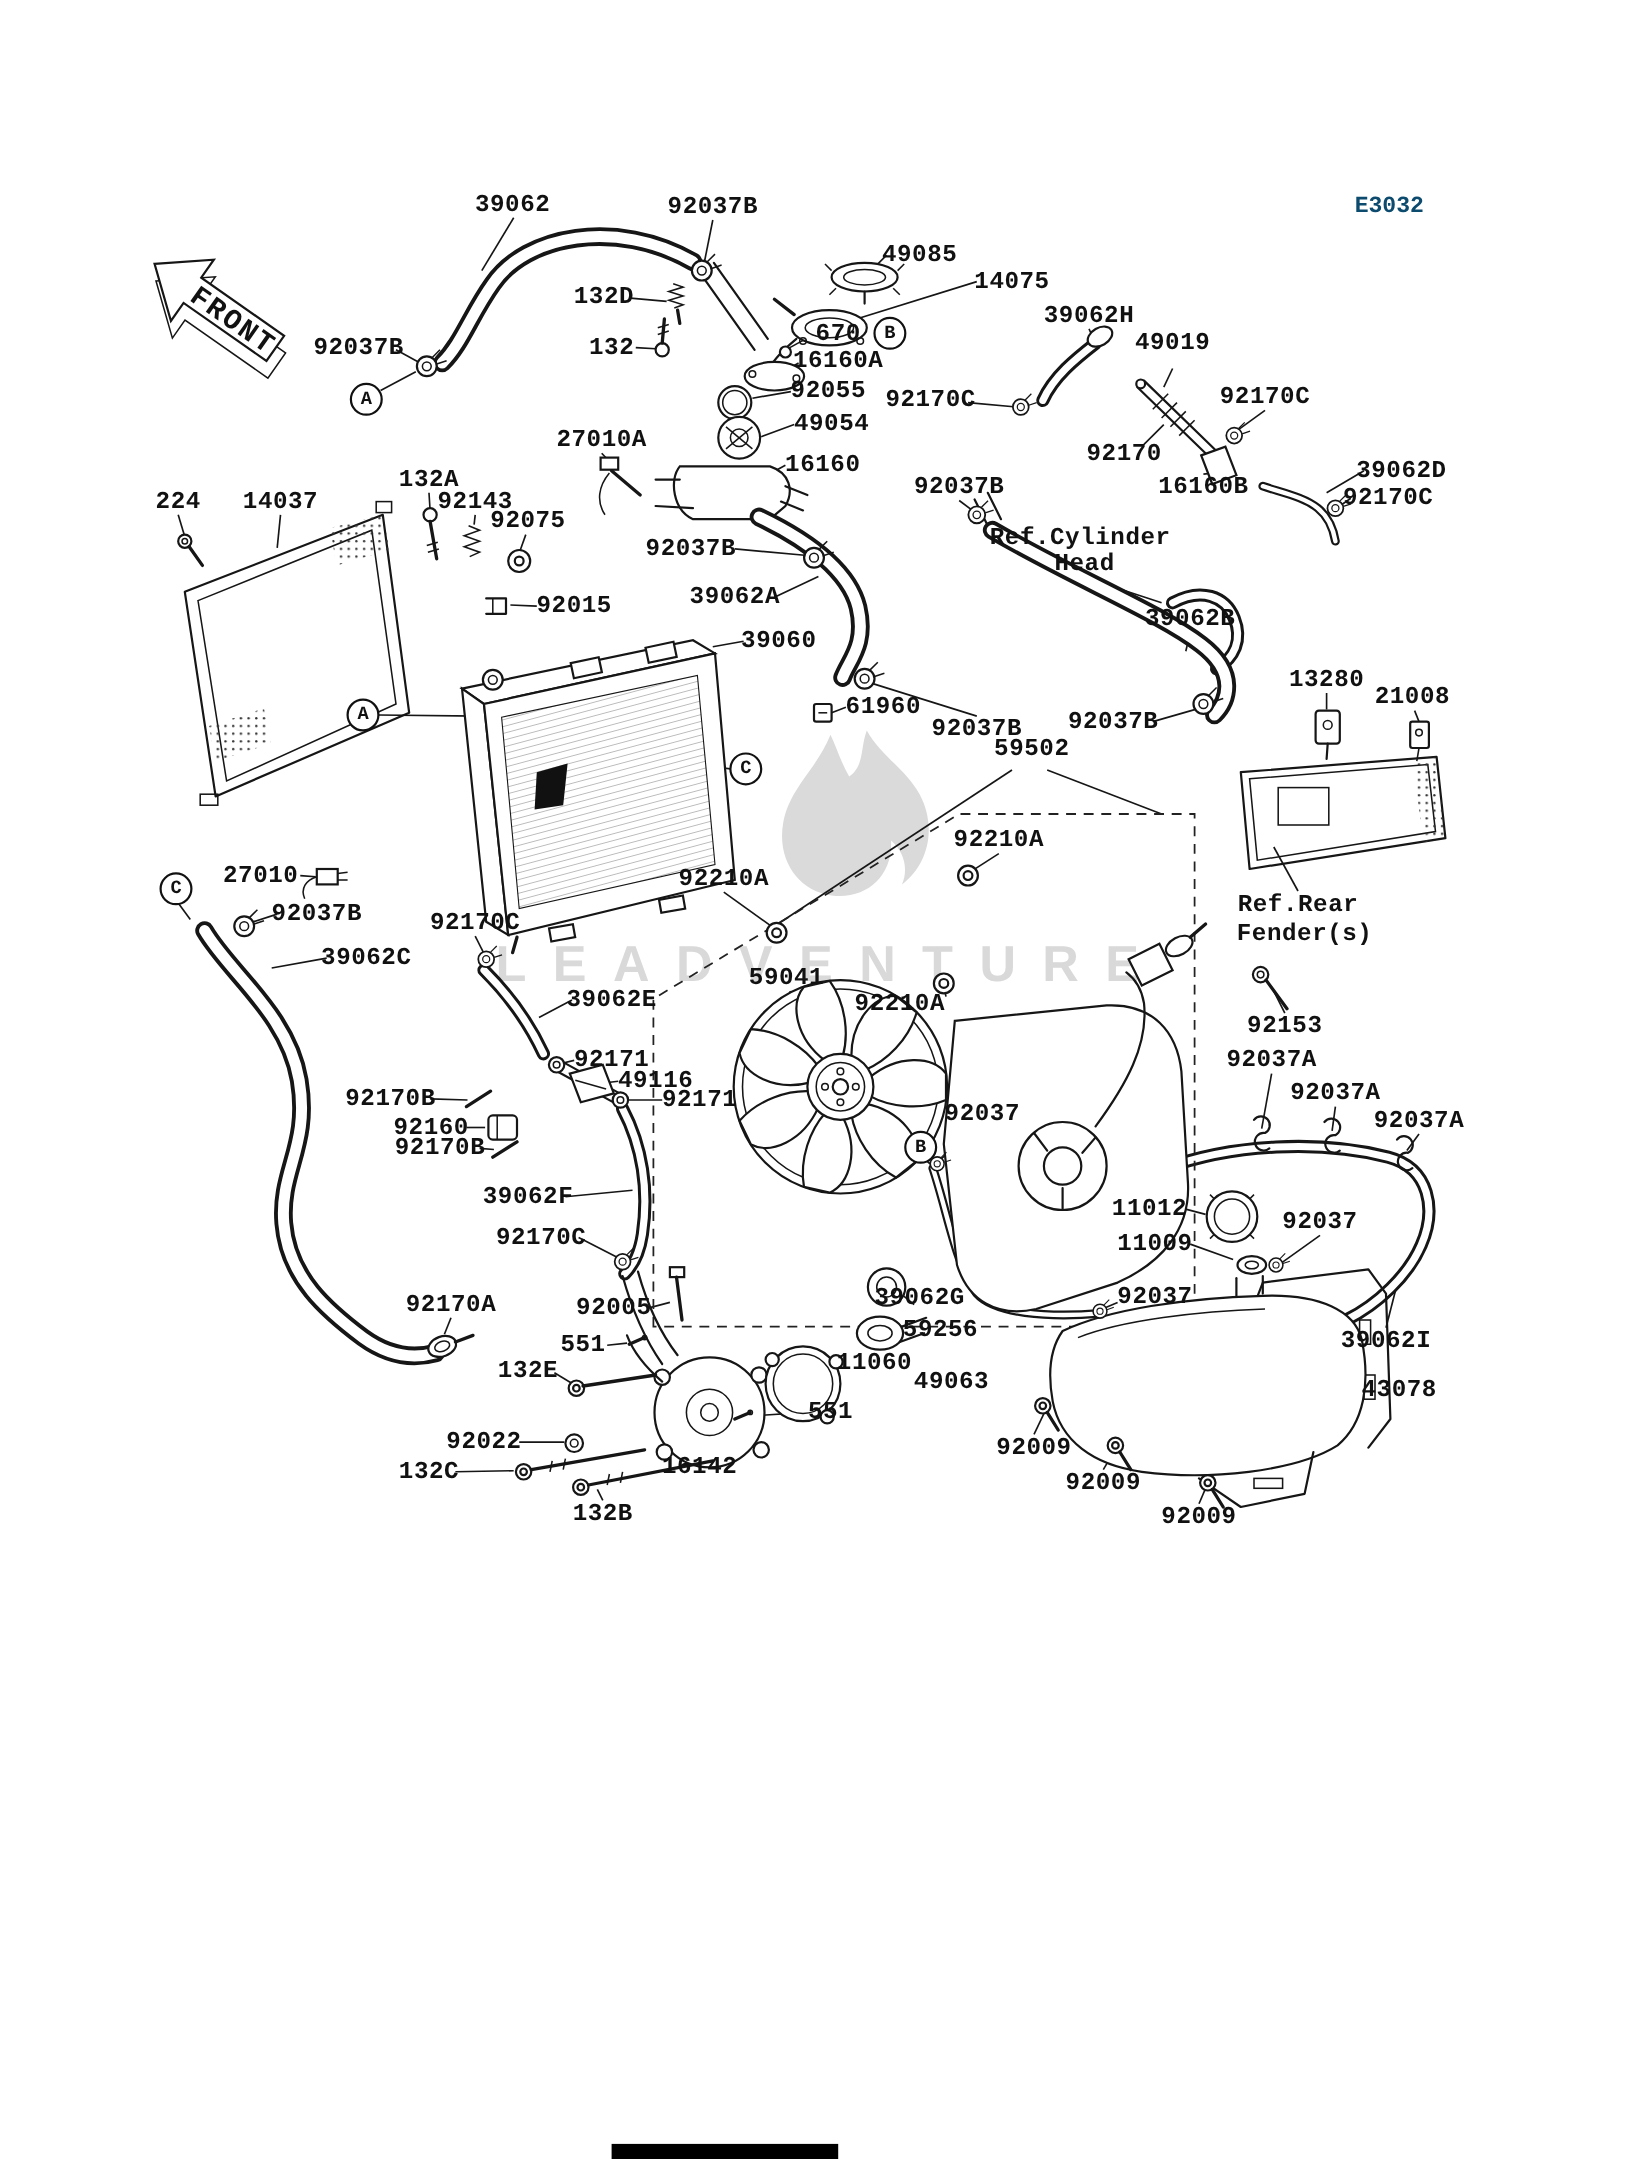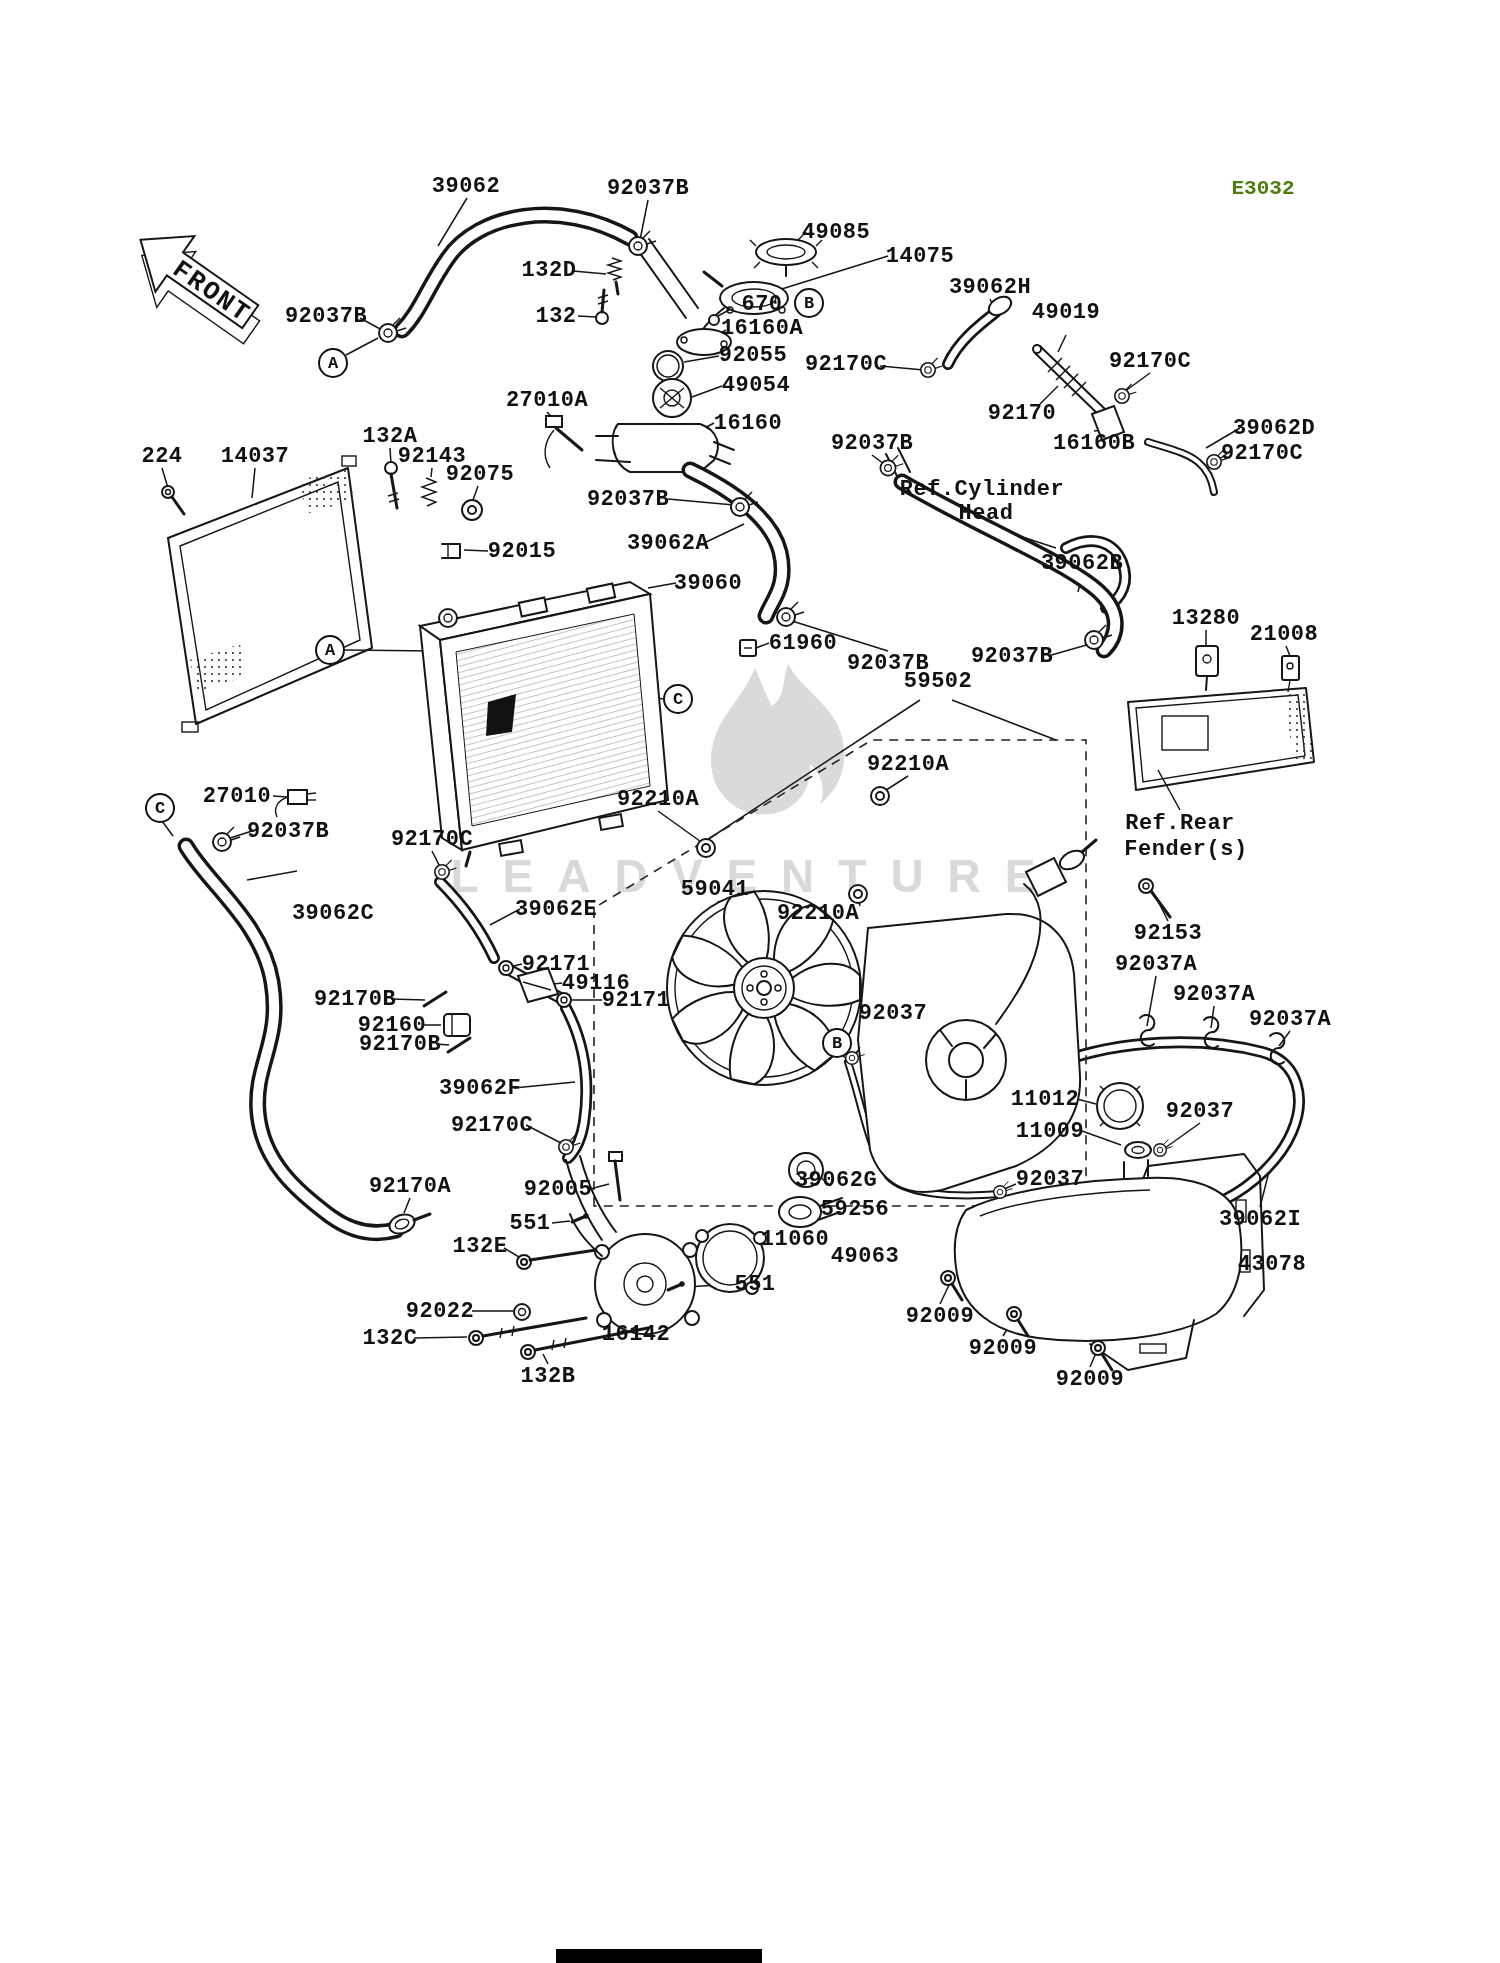--- a/index.html
+++ b/index.html
@@ -8,21 +8,21 @@
           font-family: "Liberation Mono", "DejaVu Sans Mono", monospace; }
   .art { position: absolute; left: 0; top: 0; width: 1500px; height: 1963px; }
   .part-label { position: absolute; transform: translate(-50%,-50%);
                 font: 700 22px "Liberation Mono", "DejaVu Sans Mono", monospace;
                 color: #111; white-space: nowrap; letter-spacing: .5px; }
   .callout { position: absolute; transform: translate(-50%,-50%); width: 30px; height: 30px;
              border: 2.5px solid #111; border-radius: 50%; background: #fff;
              display: flex; align-items: center; justify-content: center;
              font: 700 17px "Liberation Mono", "DejaVu Sans Mono", monospace; color: #111; }
   .page-code { position: absolute; left: 1263px; top: 188px; transform: translate(-50%,-50%);
-               font: 700 21px "Liberation Mono", "DejaVu Sans Mono", monospace; color: #4d7c0f; }
+               font: 700 21px "Liberation Mono", "DejaVu Sans Mono", monospace; color: #0c4a6e; }
   .footer { position: absolute; left: 0; top: 1908px; width: 100%; text-align: center;
             font: 21px "Liberation Serif", "DejaVu Serif", serif; color: #1a1a1a; }
   .edge-mark { position: absolute; left: 556px; top: 1949px; width: 206px; height: 14px; background: #000; }
 
   
   .ln { fill: none; stroke: #161616; stroke-width: 2; stroke-linejoin: round; stroke-linecap: round; }
   .l1 { fill: none; stroke: #161616; stroke-width: 1.4; }
   .ld { stroke: #161616; stroke-width: 1.5; }
   .b3 { fill: none; stroke: #161616; stroke-width: 3; stroke-linecap: round; }
   .ho { fill: none; stroke: #161616; stroke-width: 17; stroke-linecap: round; }
@@ -524,21 +524,21 @@
       <div class="part-label" style="left: 1284px; top: 634px;">21008</div>
       <div class="part-label" style="left: 888px; top: 663px;">92037B</div>
       <div class="part-label" style="left: 1012px; top: 656px;">92037B</div>
       <div class="part-label" style="left: 938px; top: 681px;">59502</div>
       <div class="part-label" style="left: 908px; top: 764px;">92210A</div>
       <div class="part-label" style="left: 658px; top: 799px;">92210A</div>
       <div class="part-label" style="left: 237px; top: 796px;">27010</div>
       <div class="part-label" style="left: 288px; top: 831px;">92037B</div>
       <div class="part-label" style="left: 1180px; top: 823px;">Ref.Rear</div>
       <div class="part-label" style="left: 1186px; top: 849px;">Fender(s)</div>
-      <div class="part-label" style="left: 333px; top: 913px; text-align: right;">39062C</div>
+      <div class="part-label" style="left: 333px; top: 871px; text-align: right;">39062C</div>
       <div class="part-label" style="left: 432px; top: 839px;">92170C</div>
       <div class="part-label" style="left: 715px; top: 889px;">59041</div>
       <div class="part-label" style="left: 556px; top: 909px;">39062E</div>
       <div class="part-label" style="left: 818px; top: 913px;">92210A</div>
       <div class="part-label" style="left: 1168px; top: 933px;">92153</div>
       <div class="part-label" style="left: 556px; top: 964px;">92171</div>
       <div class="part-label" style="left: 1156px; top: 964px;">92037A</div>
       <div class="part-label" style="left: 596px; top: 983px;">49116</div>
       <div class="part-label" style="left: 1214px; top: 994px;">92037A</div>
       <div class="part-label" style="left: 355px; top: 999px;">92170B</div>

